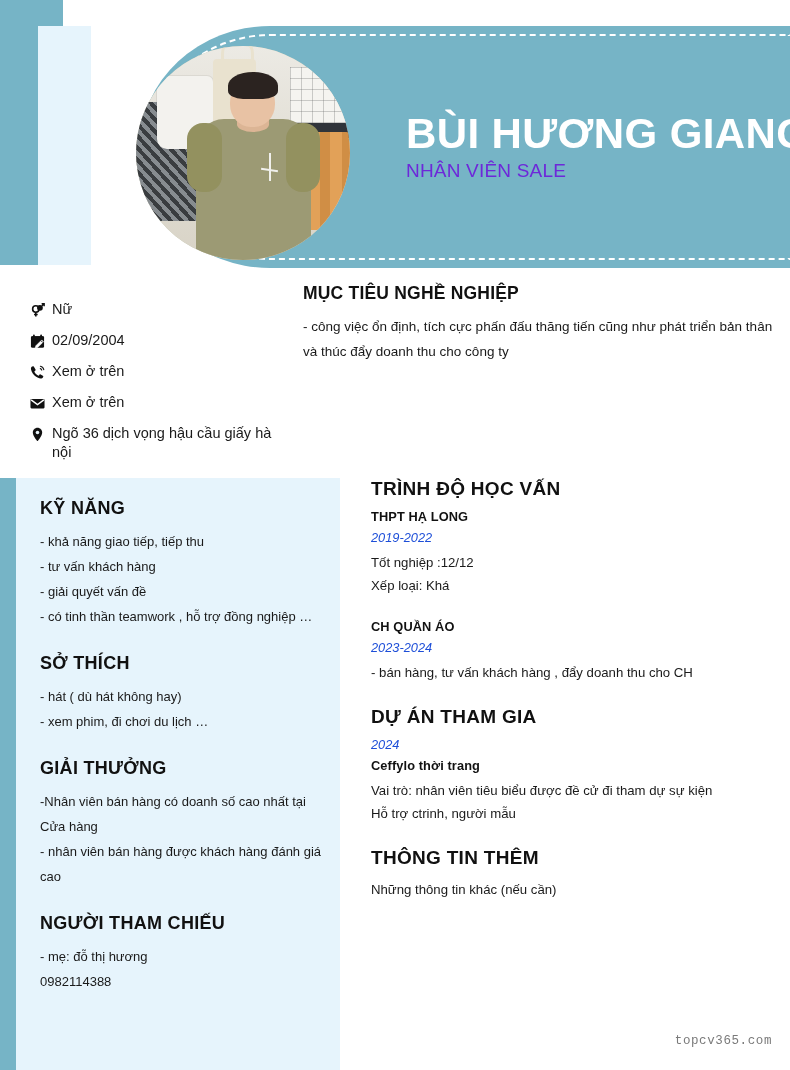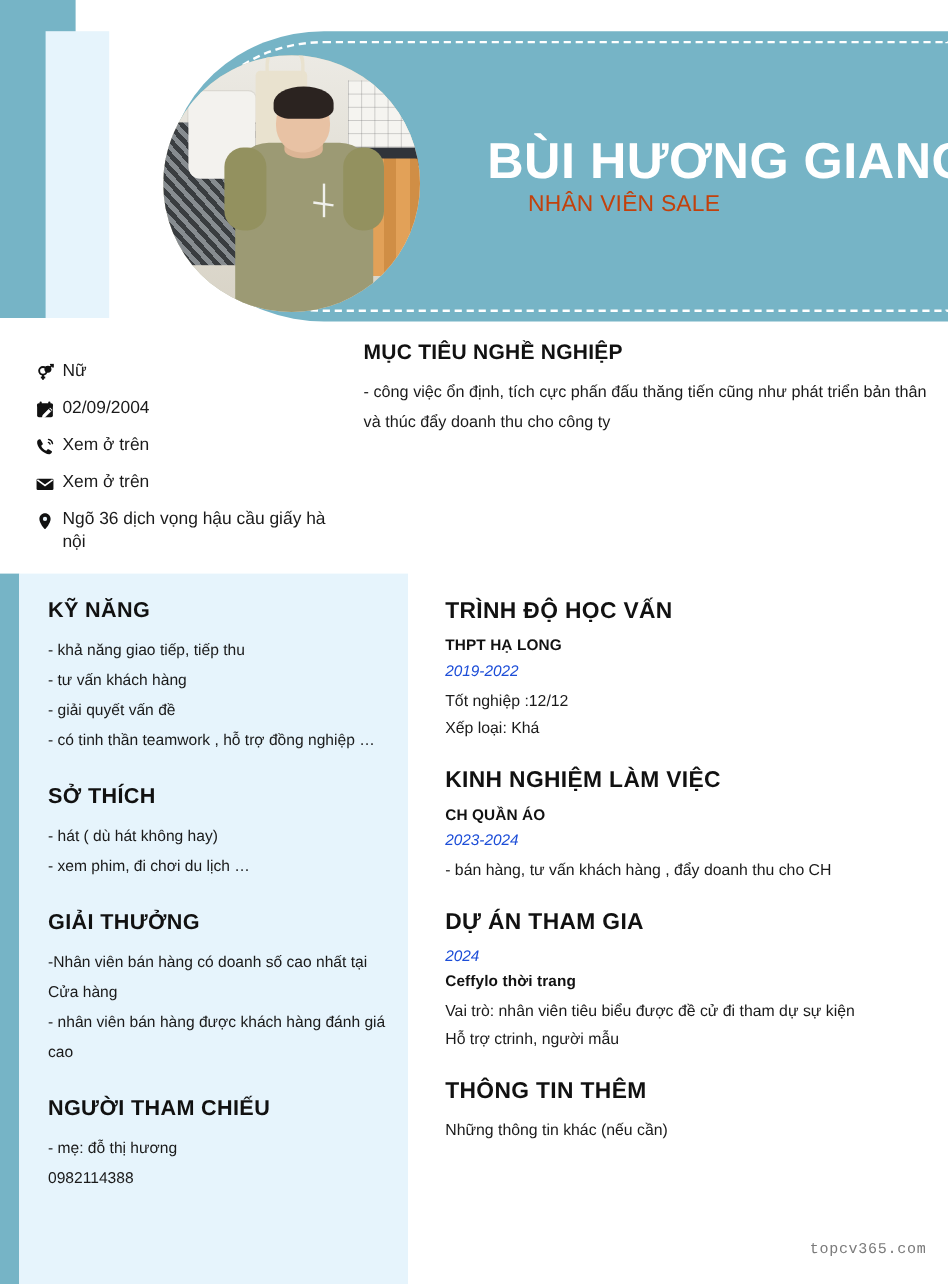--- a/index.html
+++ b/index.html
@@ -213,24 +213,23 @@
     color: #ffffff;
     letter-spacing: 0.4px;
     white-space: nowrap;
   }
   .hdr-role {
     position: absolute;
     left: 406px;
     top: 160px;
     font-size: 19px;
     font-weight: 400;
-    color: #c2410c;
+    color: #6d28d9;
     letter-spacing: 0.2px;
     white-space: nowrap;
-    margin-left: 34px;
   }
 
   
   .contact {
     position: absolute;
     left: 30px;
     top: 300px;
     width: 260px;
   }
   .contact-row {
@@ -311,21 +310,20 @@
     color: #1a1a1a;
   }
   .side-li.tight { line-height: 25px; }
 
   
   .main {
     position: absolute;
     left: 371px;
     top: 478px;
     width: 410px;
-    margin-top: 21px;
   }
   .sec-h {
     font-size: 19px;
     font-weight: 700;
     letter-spacing: .3px;
     color: #111;
     margin: 0 0 9px 0;
   }
   .sec { margin-bottom: 22px; }
   .entry-org {
@@ -485,21 +483,20 @@
 
   <div class="sec">
     <h2 class="sec-h">TRÌNH ĐỘ HỌC VẤN</h2>
     <div class="entry-org">THPT HẠ LONG</div>
     <div class="entry-date">2019-2022</div>
     <div class="entry-line">Tốt nghiệp :12/12</div>
     <div class="entry-line">Xếp loại: Khá</div>
   </div>
 
   <div class="sec">
-    <h2 class="sec-h">KINH NGHIỆM LÀM VIỆC</h2>
     <div class="entry-org">CH QUẦN ÁO</div>
     <div class="entry-date">2023-2024</div>
     <div class="entry-line">- bán hàng, tư vấn khách hàng , đẩy doanh thu cho CH</div>
   </div>
 
   <div class="sec">
     <h2 class="sec-h">DỰ ÁN THAM GIA</h2>
     <div class="entry-date">2024</div>
     <div class="entry-org">Ceffylo thời trang</div>
     <div class="entry-line">Vai trò: nhân viên tiêu biểu  được đề cử đi tham dự sự kiện</div>

